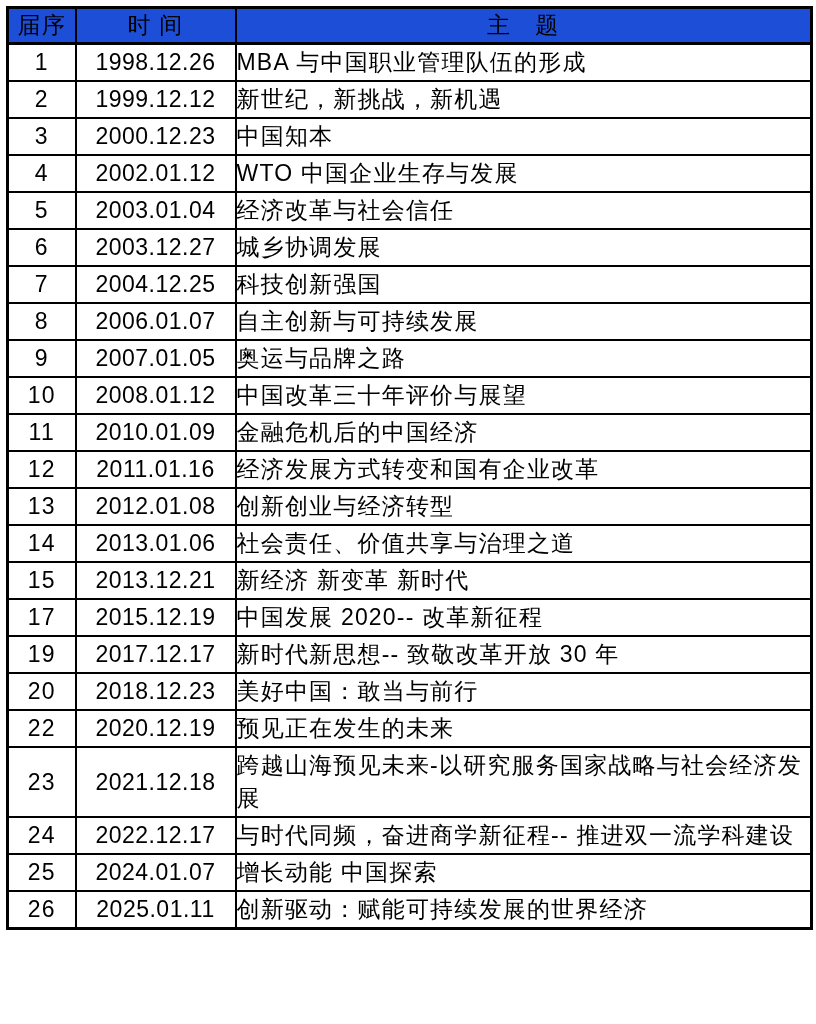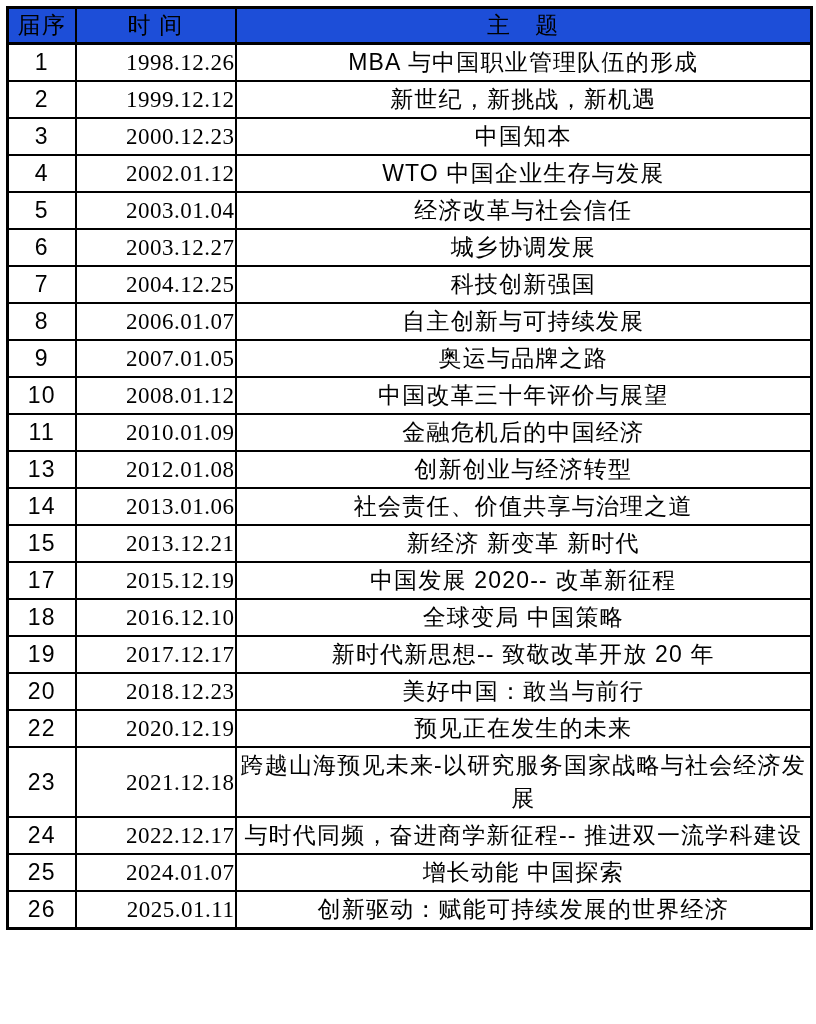--- a/index.html
+++ b/index.html
@@ -45,22 +45,22 @@
   }
   table.forum-table td {
     border: 2px solid #000000;
     background: #ffffff;
     height: 33px;
     padding: 1px 0;
     vertical-align: middle;
     word-break: break-all;
   }
   td.cell-no   { text-align: center; }
-  td.cell-date { text-align: right; white-space: nowrap; letter-spacing: 0.5px; font-family: Liberation Serif, serif; }
-  td.cell-topic{ text-align: center; padding-left: 9px; padding-right: 4px; }
+  td.cell-date { text-align: center; white-space: nowrap; letter-spacing: 0.5px; }
+  td.cell-topic{ text-align: left; padding-left: 9px; padding-right: 4px; }
 </style>
 </head>
 <body>
 
 <div class="page">
   <table class="forum-table">
     <colgroup>
       <col class="c-no">
       <col class="c-date">
       <col class="c-topic">
@@ -122,48 +122,48 @@
           <td class="cell-no">10</td>
           <td class="cell-date">2008.01.12</td>
           <td class="cell-topic">中国改革三十年评价与展望</td>
         </tr>
         <tr>
           <td class="cell-no">11</td>
           <td class="cell-date">2010.01.09</td>
           <td class="cell-topic">金融危机后的中国经济</td>
         </tr>
         <tr>
+          <td class="cell-no">12</td>
+          <td class="cell-date">2011.01.16</td>
+          <td class="cell-topic">经济发展方式转变和国有企业改革</td>
+        </tr>
+        <tr>
           <td class="cell-no">13</td>
           <td class="cell-date">2012.01.08</td>
           <td class="cell-topic">创新创业与经济转型</td>
         </tr>
         <tr>
           <td class="cell-no">14</td>
           <td class="cell-date">2013.01.06</td>
           <td class="cell-topic">社会责任、价值共享与治理之道</td>
         </tr>
         <tr>
           <td class="cell-no">15</td>
           <td class="cell-date">2013.12.21</td>
           <td class="cell-topic">新经济 新变革 新时代</td>
         </tr>
         <tr>
           <td class="cell-no">17</td>
           <td class="cell-date">2015.12.19</td>
           <td class="cell-topic">中国发展 2020-- 改革新征程</td>
         </tr>
         <tr>
-          <td class="cell-no">18</td>
-          <td class="cell-date">2016.12.10</td>
-          <td class="cell-topic">全球变局 中国策略</td>
-        </tr>
-        <tr>
           <td class="cell-no">19</td>
           <td class="cell-date">2017.12.17</td>
-          <td class="cell-topic">新时代新思想-- 致敬改革开放 20 年</td>
+          <td class="cell-topic">新时代新思想-- 致敬改革开放 30 年</td>
         </tr>
         <tr>
           <td class="cell-no">20</td>
           <td class="cell-date">2018.12.23</td>
           <td class="cell-topic">美好中国：敢当与前行</td>
         </tr>
         <tr>
           <td class="cell-no">22</td>
           <td class="cell-date">2020.12.19</td>
           <td class="cell-topic">预见正在发生的未来</td>

